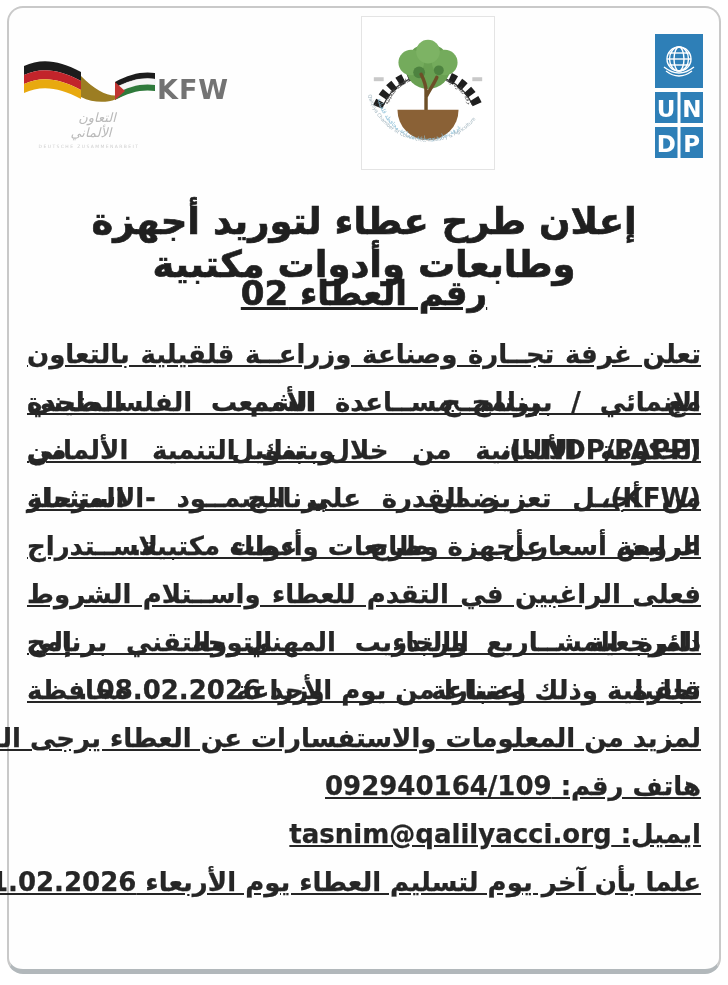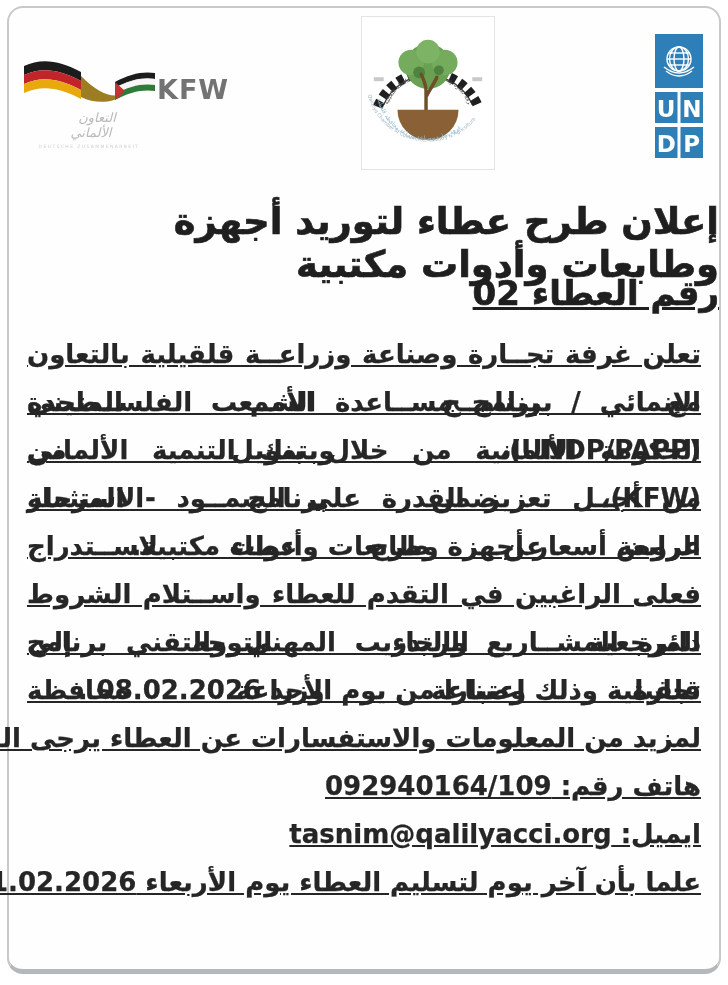--- a/index.html
+++ b/index.html
@@ -20,21 +20,21 @@
     position:absolute;left:148px;top:66px;
     font-size:27px;font-weight:bold;color:#737373;letter-spacing:1px;
   }
   .logo-chamber{
     position:absolute;left:352px;top:8px;width:132px;height:152px;
     background:#fff;border:1px solid #e4e4e4;
   }
   .logo-undp{position:absolute;right:16px;top:26px;width:48px;height:124px;}
   
   .title1,.title2{
-    position:absolute;left:0;right:0;text-align:right;direction:rtl;
+    position:absolute;left:0;right:0;text-align:center;direction:rtl;
     font-weight:bold;color:#1f1f1f;-webkit-text-stroke:0.7px #1f1f1f;
   }
   .title1{top:192px;font-size:37px;}
   .title2{top:265px;font-size:34px;text-decoration:underline;}
   
   .textblock{
     position:absolute;top:322px;left:18px;right:18px;
     direction:rtl;color:#262626;
     font-size:26px;font-weight:bold;text-decoration:underline;-webkit-text-stroke:0.25px #262626;
   }

